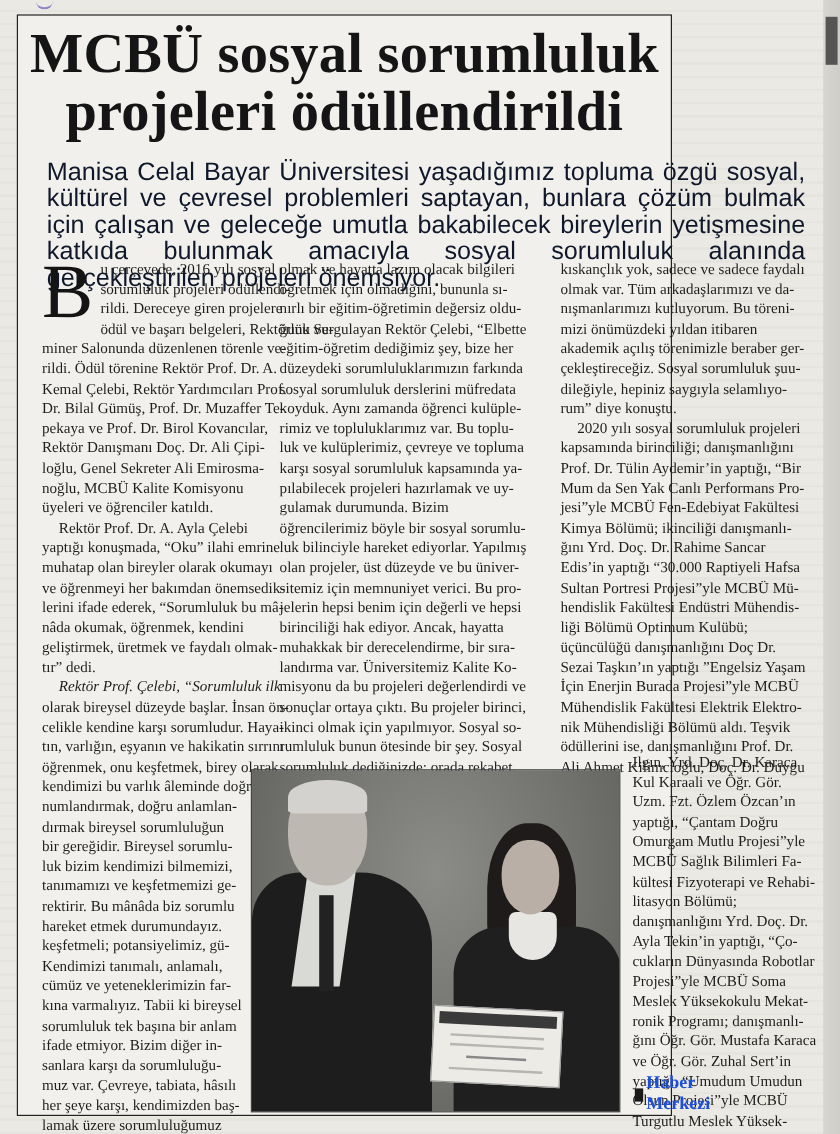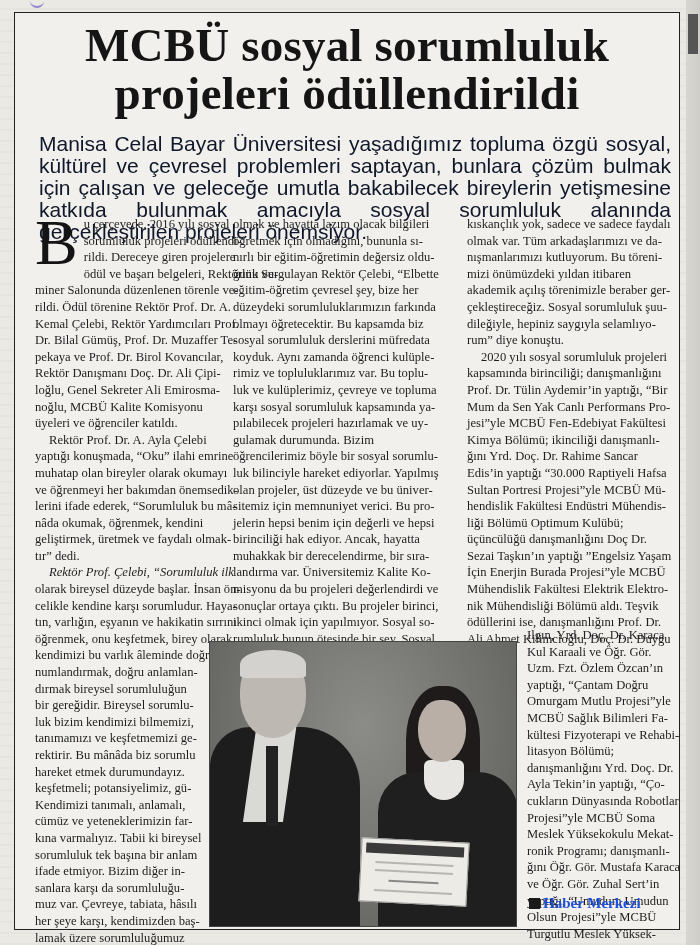--- a/index.html
+++ b/index.html
@@ -22,21 +22,21 @@
     border-bottom: 2px solid #6a5bbf; border-radius: 0 0 8px 8px; opacity: .7;
   }
   .right-strip {
     position: absolute; left: 686px; top: 0; width: 14px; height: 945px;
     background: linear-gradient(90deg, #d8d6d1, #cfcdc8);
   }
   .right-strip .dark {
     position: absolute; left: 2px; top: 14px; width: 10px; height: 40px; background: #555;
   }
   .article {
-    position: absolute; left: 14px; top: 12px; width: 666px; height: 918px;
+    position: absolute; left: 14px; top: 12px; width: 546px; height: 918px;
     border: 1.5px solid #222;
     background: #f1f0ec;
     box-sizing: border-box;
   }
   .headline {
     position: absolute; left: 0; right: 0; top: 8px;
     text-align: center;
     font-family: "Liberation Serif", "DejaVu Serif", serif;
     font-weight: bold;
     font-size: 47px; line-height: 48px;
@@ -183,23 +183,22 @@
       </p>
 
   </div>
 
   <div class="col col2">
     <p id="c2p1">
         <span class="line">olmak ve hayatta lazım olacak bilgileri</span>
         <span class="line">öğretmek için olmadığını, bununla sı-</span>
         <span class="line">nırlı bir eğitim-öğretimin değersiz oldu-</span>
         <span class="line">ğunu vurgulayan Rektör Çelebi, “Elbette</span>
-        <span class="line">eğitim-öğretim çevresel şey, bize her</span>
+        <span class="line">eğitim-öğretim dediğimiz şey, bize her</span>
         <span class="line">düzeydeki sorumluluklarımızın farkında</span>
-        <span class="line">olmayı öğretecektir. Bu kapsamda biz</span>
         <span class="line">sosyal sorumluluk derslerini müfredata</span>
         <span class="line">koyduk. Aynı zamanda öğrenci kulüple-</span>
         <span class="line">rimiz ve topluluklarımız var. Bu toplu-</span>
         <span class="line">luk ve kulüplerimiz, çevreye ve topluma</span>
         <span class="line">karşı sosyal sorumluluk kapsamında ya-</span>
         <span class="line">pılabilecek projeleri hazırlamak ve uy-</span>
         <span class="line">gulamak durumunda. Bizim</span>
         <span class="line">öğrencilerimiz böyle bir sosyal sorumlu-</span>
         <span class="line">luk bilinciyle hareket ediyorlar. Yapılmış</span>
         <span class="line">olan projeler, üst düzeyde ve bu üniver-</span>

